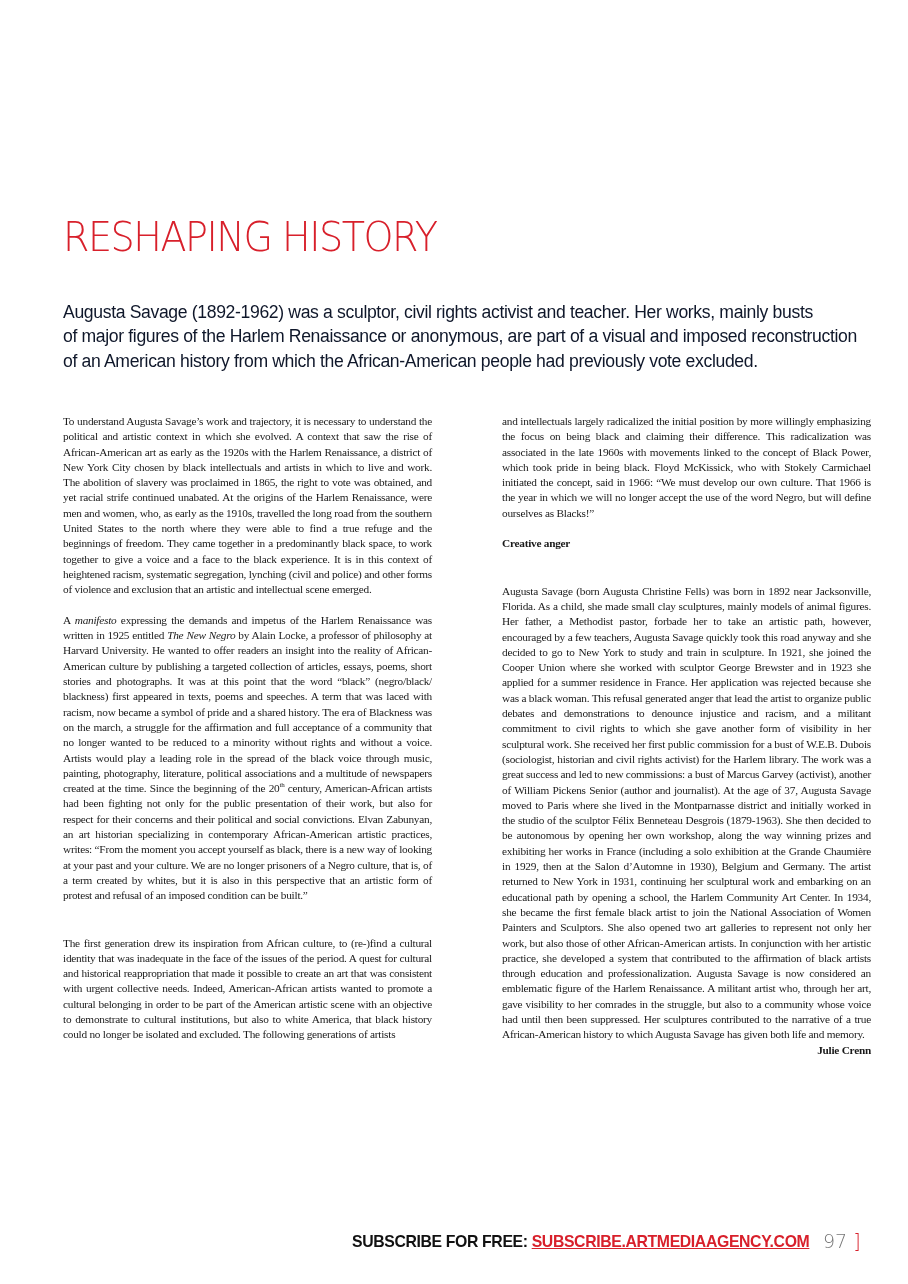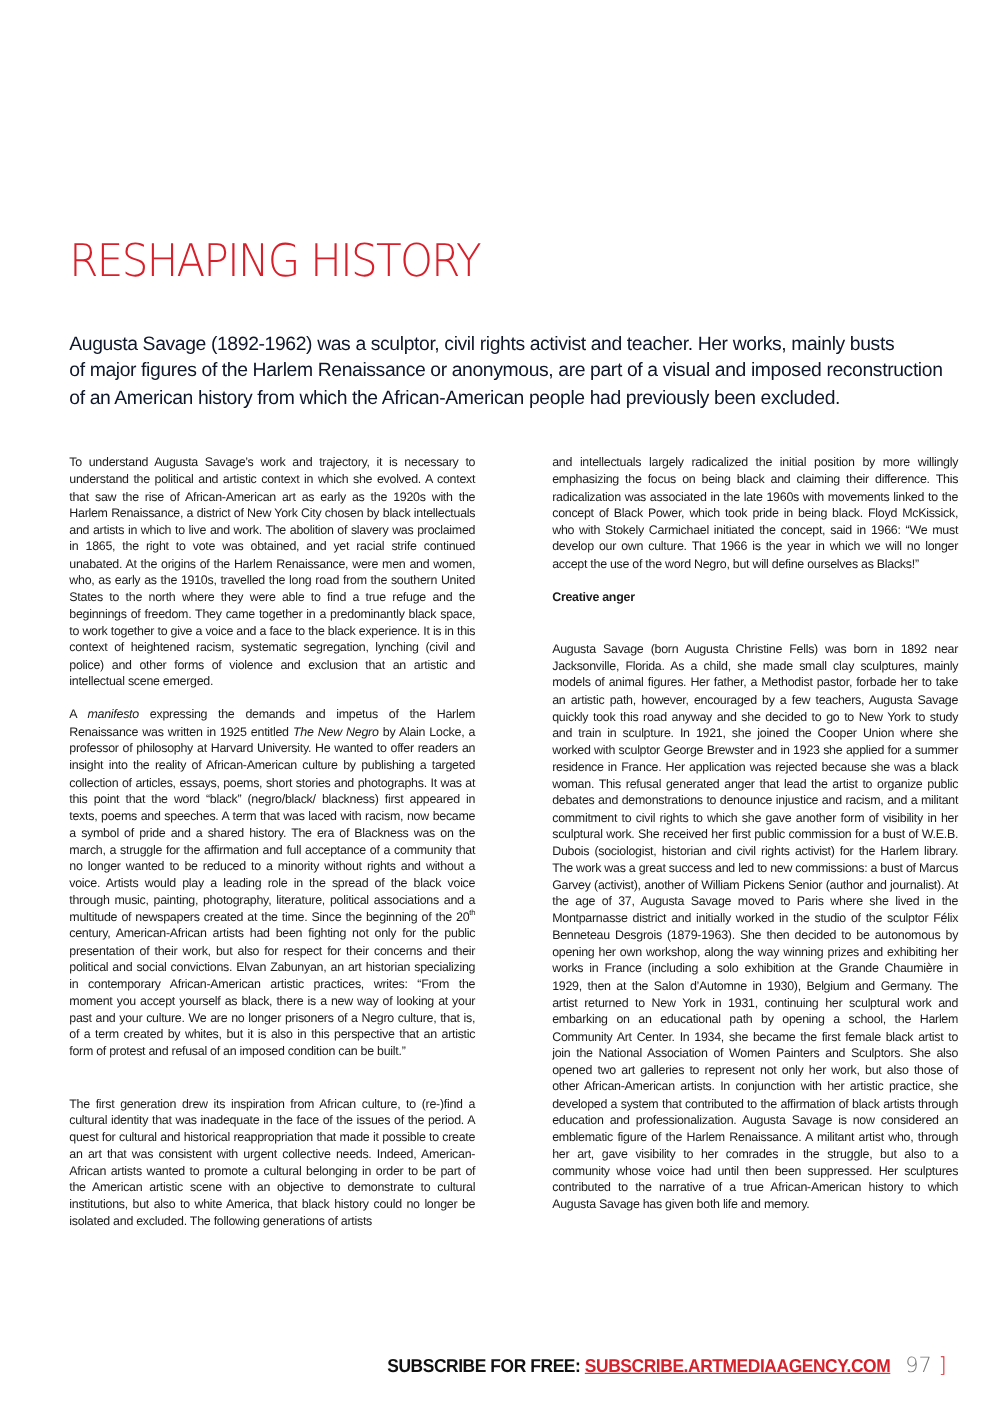--- a/index.html
+++ b/index.html
@@ -19,21 +19,21 @@
   .lead {
     position: absolute; left: 63px; top: 300px; width: 800px;
     font-family: "Liberation Sans", sans-serif; font-size: 17.6px;
     line-height: 24.4px; color: #0f172a; margin: 0;
     letter-spacing: -0.35px;
   }
   .lead div { white-space: nowrap; }
 
   .col {
     position: absolute; top: 414px; width: 369px;
-    font-family: Liberation Sans, sans-serif; font-size: 11.3px;
+    font-family: Liberation Serif, serif; font-size: 11.3px;
     line-height: 15.3px; color: #1a1a1a; text-align: justify;
     letter-spacing: -0.25px;
   }
   .col-left { left: 63px; }
   .col-right { left: 502px; }
   .col p { margin: 0 0 15.3px 0; }
   .col p.last { margin-bottom: 0; margin-top: 32px; }
   .col h3 { margin: 0 0 15.3px 0; font-size: 11.3px; font-weight: bold; line-height: 15.3px; }
   .col .author { text-align: right; font-weight: bold; margin: 0; }
   .col sup { font-size: 7px; line-height: 0; vertical-align: super; }
@@ -55,33 +55,34 @@
 </head>
 <body>
 
 <div class="page">
 
   <h1 class="title">RESHAPING HISTORY</h1>
 
   <div class="lead">
     <div>Augusta Savage (1892-1962) was a sculptor, civil rights activist and teacher. Her works, mainly busts</div>
     <div>of major figures of the Harlem Renaissance or anonymous, are part of a visual and imposed reconstruction</div>
-    <div>of an American history from which the African-American people had previously been excluded.</div>
+    <div>of an American history from which the African-American people had previously vote excluded.</div>
   </div>
 
   <div class="col col-left">
     <p>To understand Augusta Savage’s work and trajectory, it is necessary to understand the political and artistic context in which she evolved. A context that saw the rise of African-American art as early as the 1920s with the Harlem Renaissance, a district of New York City chosen by black intellectuals and artists in which to live and work. The abolition of slavery was proclaimed in 1865, the right to vote was obtained, and yet racial strife continued unabated. At the origins of the Harlem Renaissance, were men and women, who, as early as the 1910s, travelled the long road from the southern United States to the north where they were able to find a true refuge and the beginnings of freedom. They came together in a predominantly black space, to work together to give a voice and a face to the black experience. It is in this context of heightened racism, systematic segregation, lynching (civil and police) and other forms of violence and exclusion that an artistic and intellectual scene emerged.</p>
     <p><span>A </span><em>manifesto</em><span> expressing the demands and impetus of the Harlem Renaissance was written in 1925 entitled </span><em>The New Negro</em><span> by Alain Locke, a professor of philosophy at Harvard University. He wanted to offer readers an insight into the reality of African-American culture by publishing a targeted collection of articles, essays, poems, short stories and photographs. It was at this point that the word “black” (negro/black/ blackness) first appeared in texts, poems and speeches. A term that was laced with racism, now became a symbol of pride and a shared history. The era of Blackness was on the march, a struggle for the affirmation and full acceptance of a community that no longer wanted to be reduced to a minority without rights and without a voice. Artists would play a leading role in the spread of the black voice through music, painting, photography, literature, political associations and a multitude of newspapers created at the time. Since the beginning of the 20</span><sup>th</sup><span> century, American-African artists had been fighting not only for the public presentation of their work, but also for respect for their concerns and their political and social convictions. Elvan Zabunyan, an art historian specializing in contemporary African-American artistic practices, writes: “From the moment you accept yourself as black, there is a new way of looking at your past and your culture. We are no longer prisoners of a Negro culture, that is, of a term created by whites, but it is also in this perspective that an artistic form of protest and refusal of an imposed condition can be built.”</span></p>
     <p class="last">The first generation drew its inspiration from African culture, to (re-)find a cultural identity that was inadequate in the face of the issues of the period. A quest for cultural and historical reappropriation that made it possible to create an art that was consistent with urgent collective needs. Indeed, American-African artists wanted to promote a cultural belonging in order to be part of the American artistic scene with an objective to demonstrate to cultural institutions, but also to white America, that black history could no longer be isolated and excluded. The following generations of artists</p>
   </div>
 
   <div class="col col-right">
     <p>and intellectuals largely radicalized the initial position by more willingly emphasizing the focus on being black and claiming their difference. This radicalization was associated in the late 1960s with movements linked to the concept of Black Power, which took pride in being black. Floyd McKissick, who with Stokely Carmichael initiated the concept, said in 1966: “We must develop our own culture. That 1966 is the year in which we will no longer accept the use of the word Negro, but will define ourselves as Blacks!”</p>
     <h3>Creative anger</h3>
     <p class="last">Augusta Savage (born Augusta Christine Fells) was born in 1892 near Jacksonville, Florida. As a child, she made small clay sculptures, mainly models of animal figures. Her father, a Methodist pastor, forbade her to take an artistic path, however, encouraged by a few teachers, Augusta Savage quickly took this road anyway and she decided to go to New York to study and train in sculpture. In 1921, she joined the Cooper Union where she worked with sculptor George Brewster and in 1923 she applied for a summer residence in France. Her application was rejected because she was a black woman. This refusal generated anger that lead the artist to organize public debates and demonstrations to denounce injustice and racism, and a militant commitment to civil rights to which she gave another form of visibility in her sculptural work. She received her first public commission for a bust of W.E.B. Dubois (sociologist, historian and civil rights activist) for the Harlem library. The work was a great success and led to new commissions: a bust of Marcus Garvey (activist), another of William Pickens Senior (author and journalist). At the age of 37, Augusta Savage moved to Paris where she lived in the Montparnasse district and initially worked in the studio of the sculptor Félix Benneteau Desgrois (1879-1963). She then decided to be autonomous by opening her own workshop, along the way winning prizes and exhibiting her works in France (including a solo exhibition at the Grande Chaumière in 1929, then at the Salon d’Automne in 1930), Belgium and Germany. The artist returned to New York in 1931, continuing her sculptural work and embarking on an educational path by opening a school, the Harlem Community Art Center. In 1934, she became the first female black artist to join the National Association of Women Painters and Sculptors. She also opened two art galleries to represent not only her work, but also those of other African-American artists. In conjunction with her artistic practice, she developed a system that contributed to the affirmation of black artists through education and professionalization. Augusta Savage is now considered an emblematic figure of the Harlem Renaissance. A militant artist who, through her art, gave visibility to her comrades in the struggle, but also to a community whose voice had until then been suppressed. Her sculptures contributed to the narrative of a true African-American history to which Augusta Savage has given both life and memory.</p>
+    <div class="author">Julie Crenn</div>
   </div>
 
   <div class="footer">
     <span>SUBSCRIBE FOR FREE:</span>
     <a>SUBSCRIBE.ARTMEDIAAGENCY.COM</a>
   </div>
   <div class="page-num">
     <span>97</span><span class="bracket">]</span>
   </div>
 

